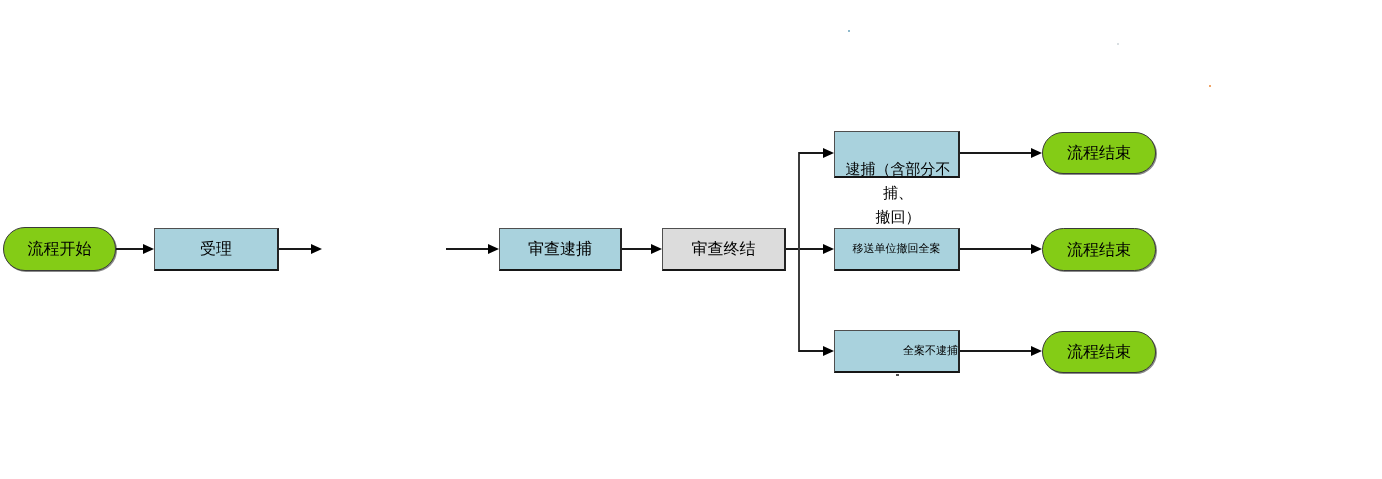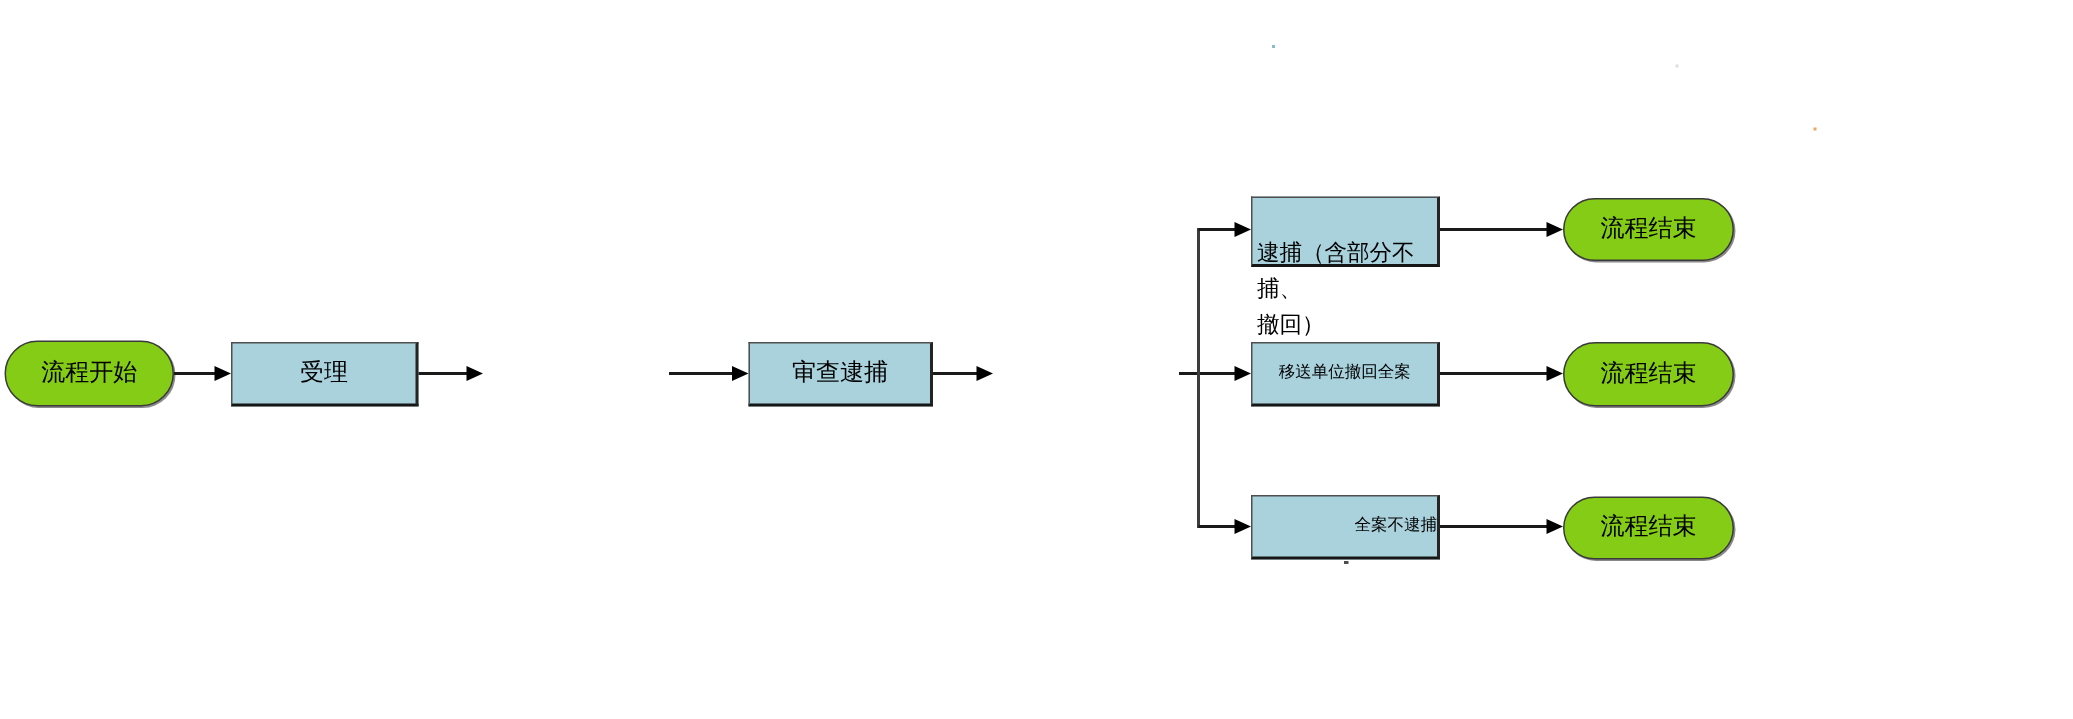--- a/index.html
+++ b/index.html
@@ -20,21 +20,21 @@
   }
   .process{
     background:#A9D2DD;
     border:1px solid #4f4f4f;
     border-right:2px solid #242424;
     border-bottom:2px solid #161616;
   }
   .process.gray{background:#DCDCDC;}
   .fs15{font-size:11px;}
   .wrap{
-    display:block;text-align:left;white-space:pre-line;
+    display:block;text-align:center;white-space:pre-line;
     padding:1px 0 0 3px;font-size:15px;line-height:24px;
   }
   .hline{position:absolute;height:1.5px;background:#1a1a1a;}
   .vline{position:absolute;width:1.5px;background:#3c3c3c;}
   .arrow{
     position:absolute;width:0;height:0;
     border-top:5px solid transparent;
     border-bottom:5px solid transparent;
     border-left:11px solid #000;
   }
@@ -51,20 +51,23 @@
 
   <div class="node process" style="left:154px;top:228px;width:125px;height:43px;">
     <span>受理</span>
   </div>
 
 
   <div class="node process" style="left:499px;top:228px;width:123px;height:43px;">
     <span>审查逮捕</span>
   </div>
 
+  <div class="node process gray" style="left:662px;top:228px;width:124px;height:43px;">
+    <span>审查终结</span>
+  </div>
 
   <div class="node process wrap" style="left:834px;top:131px;width:126px;height:47px;">
     <span>逮捕（含部分不捕、
 撤回）</span>
   </div>
 
   <div class="node process fs15" style="left:834px;top:228px;width:126px;height:43px;">
     <span>移送单位撤回全案</span>
   </div>
 

